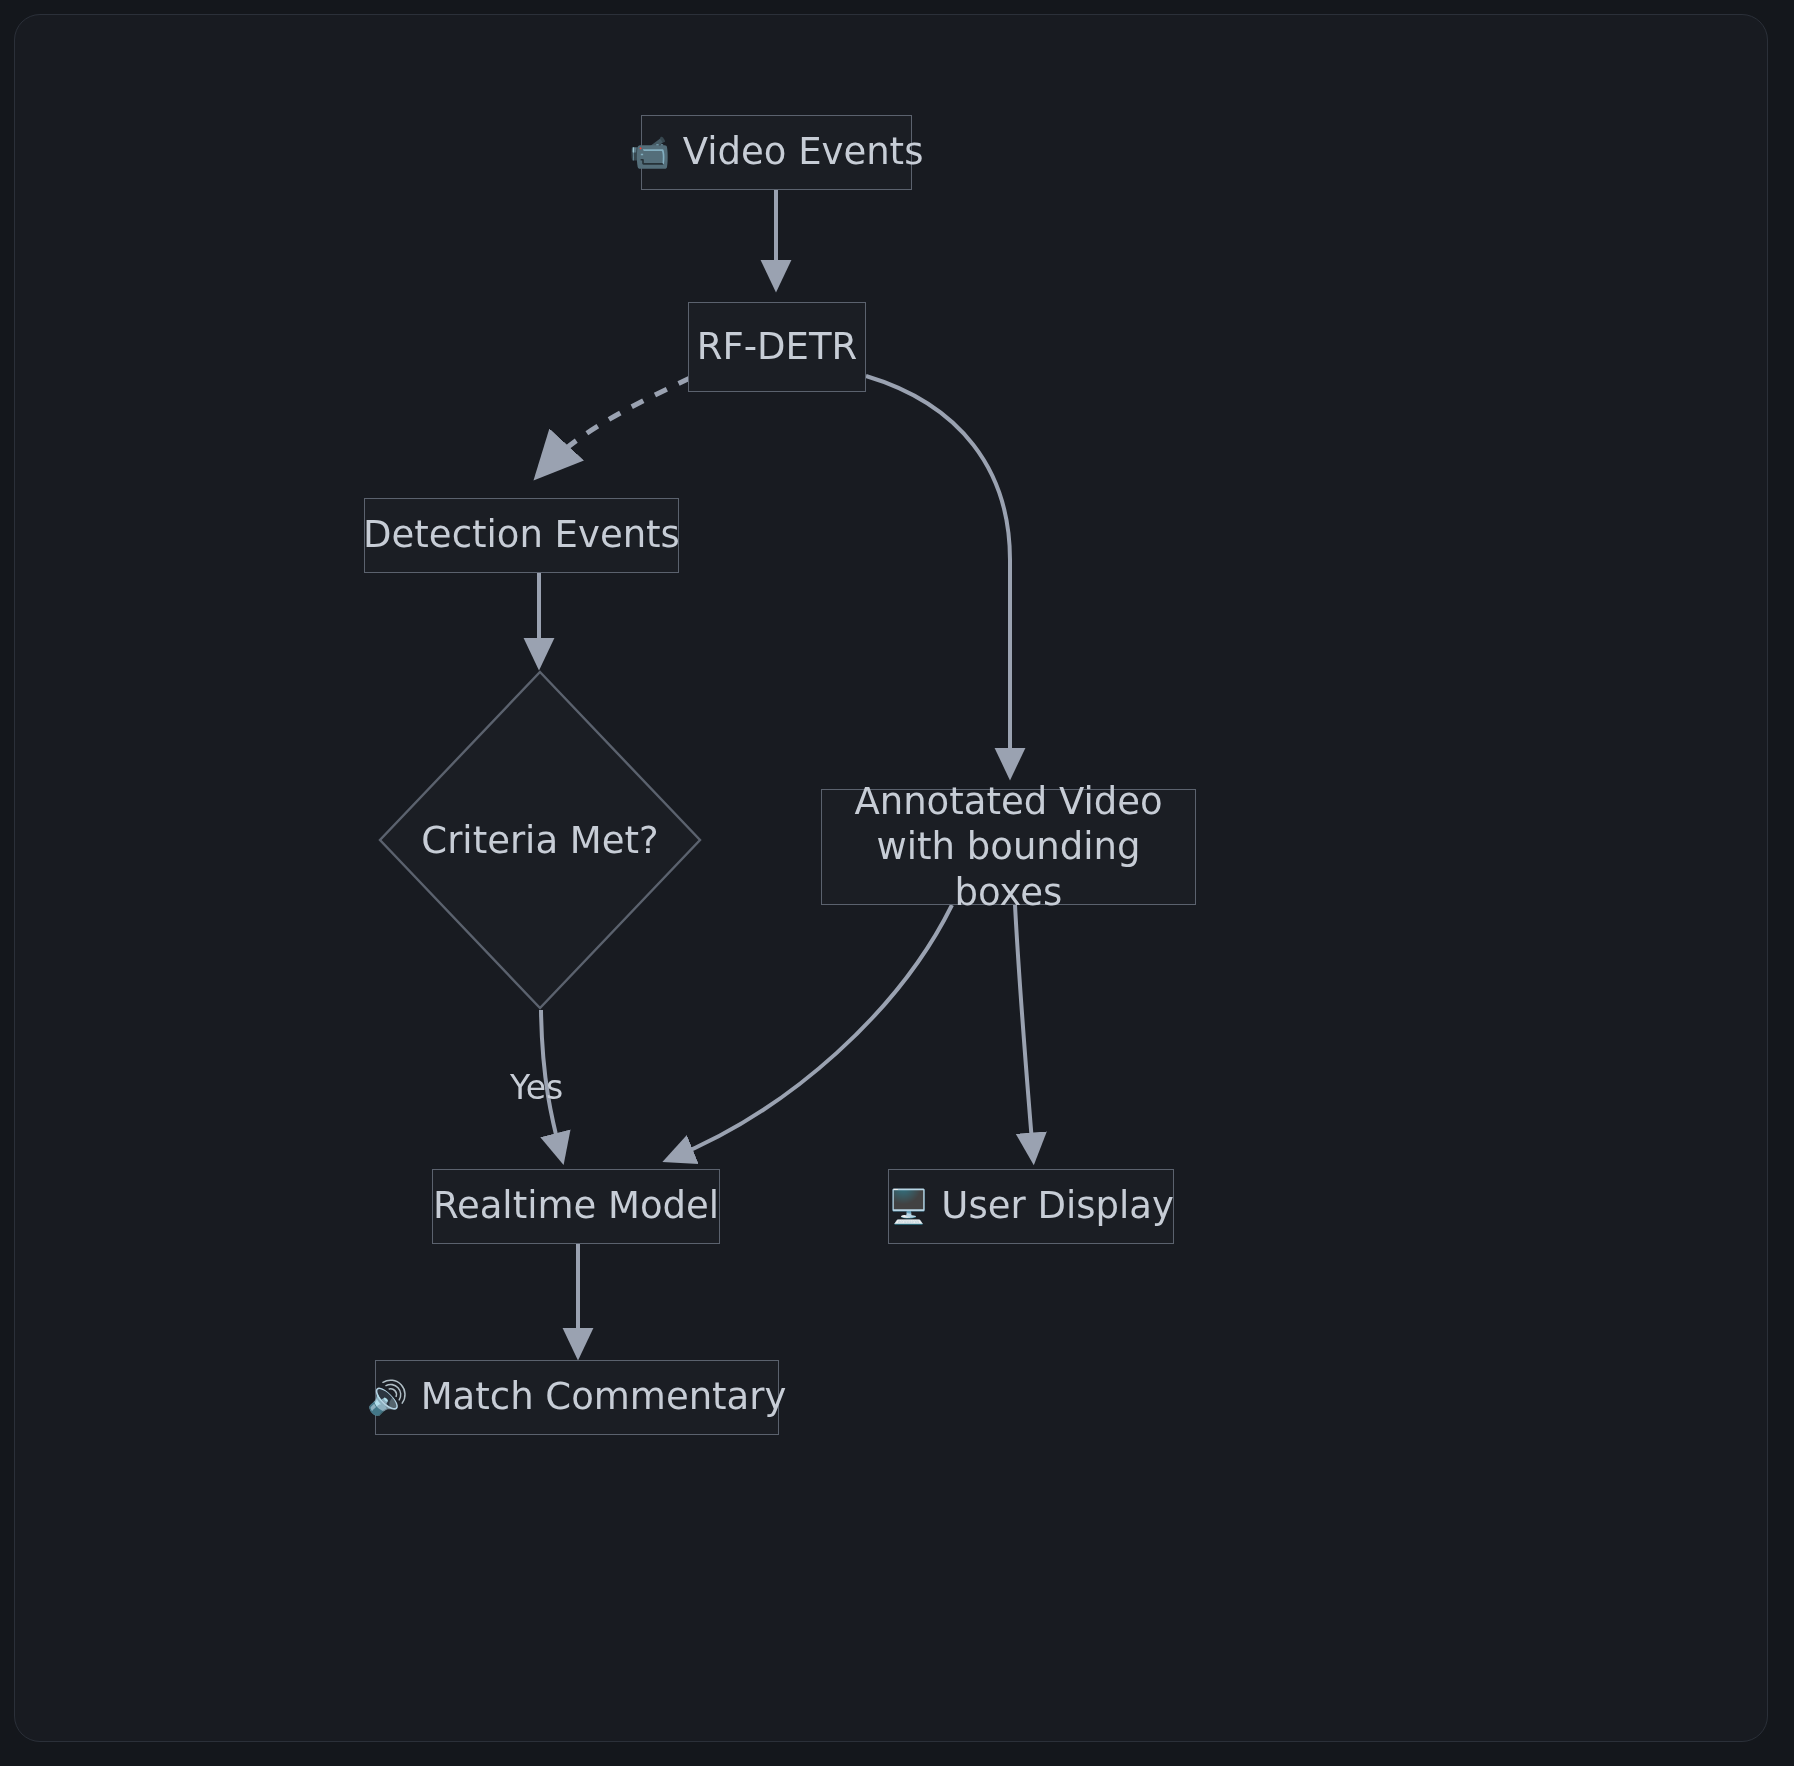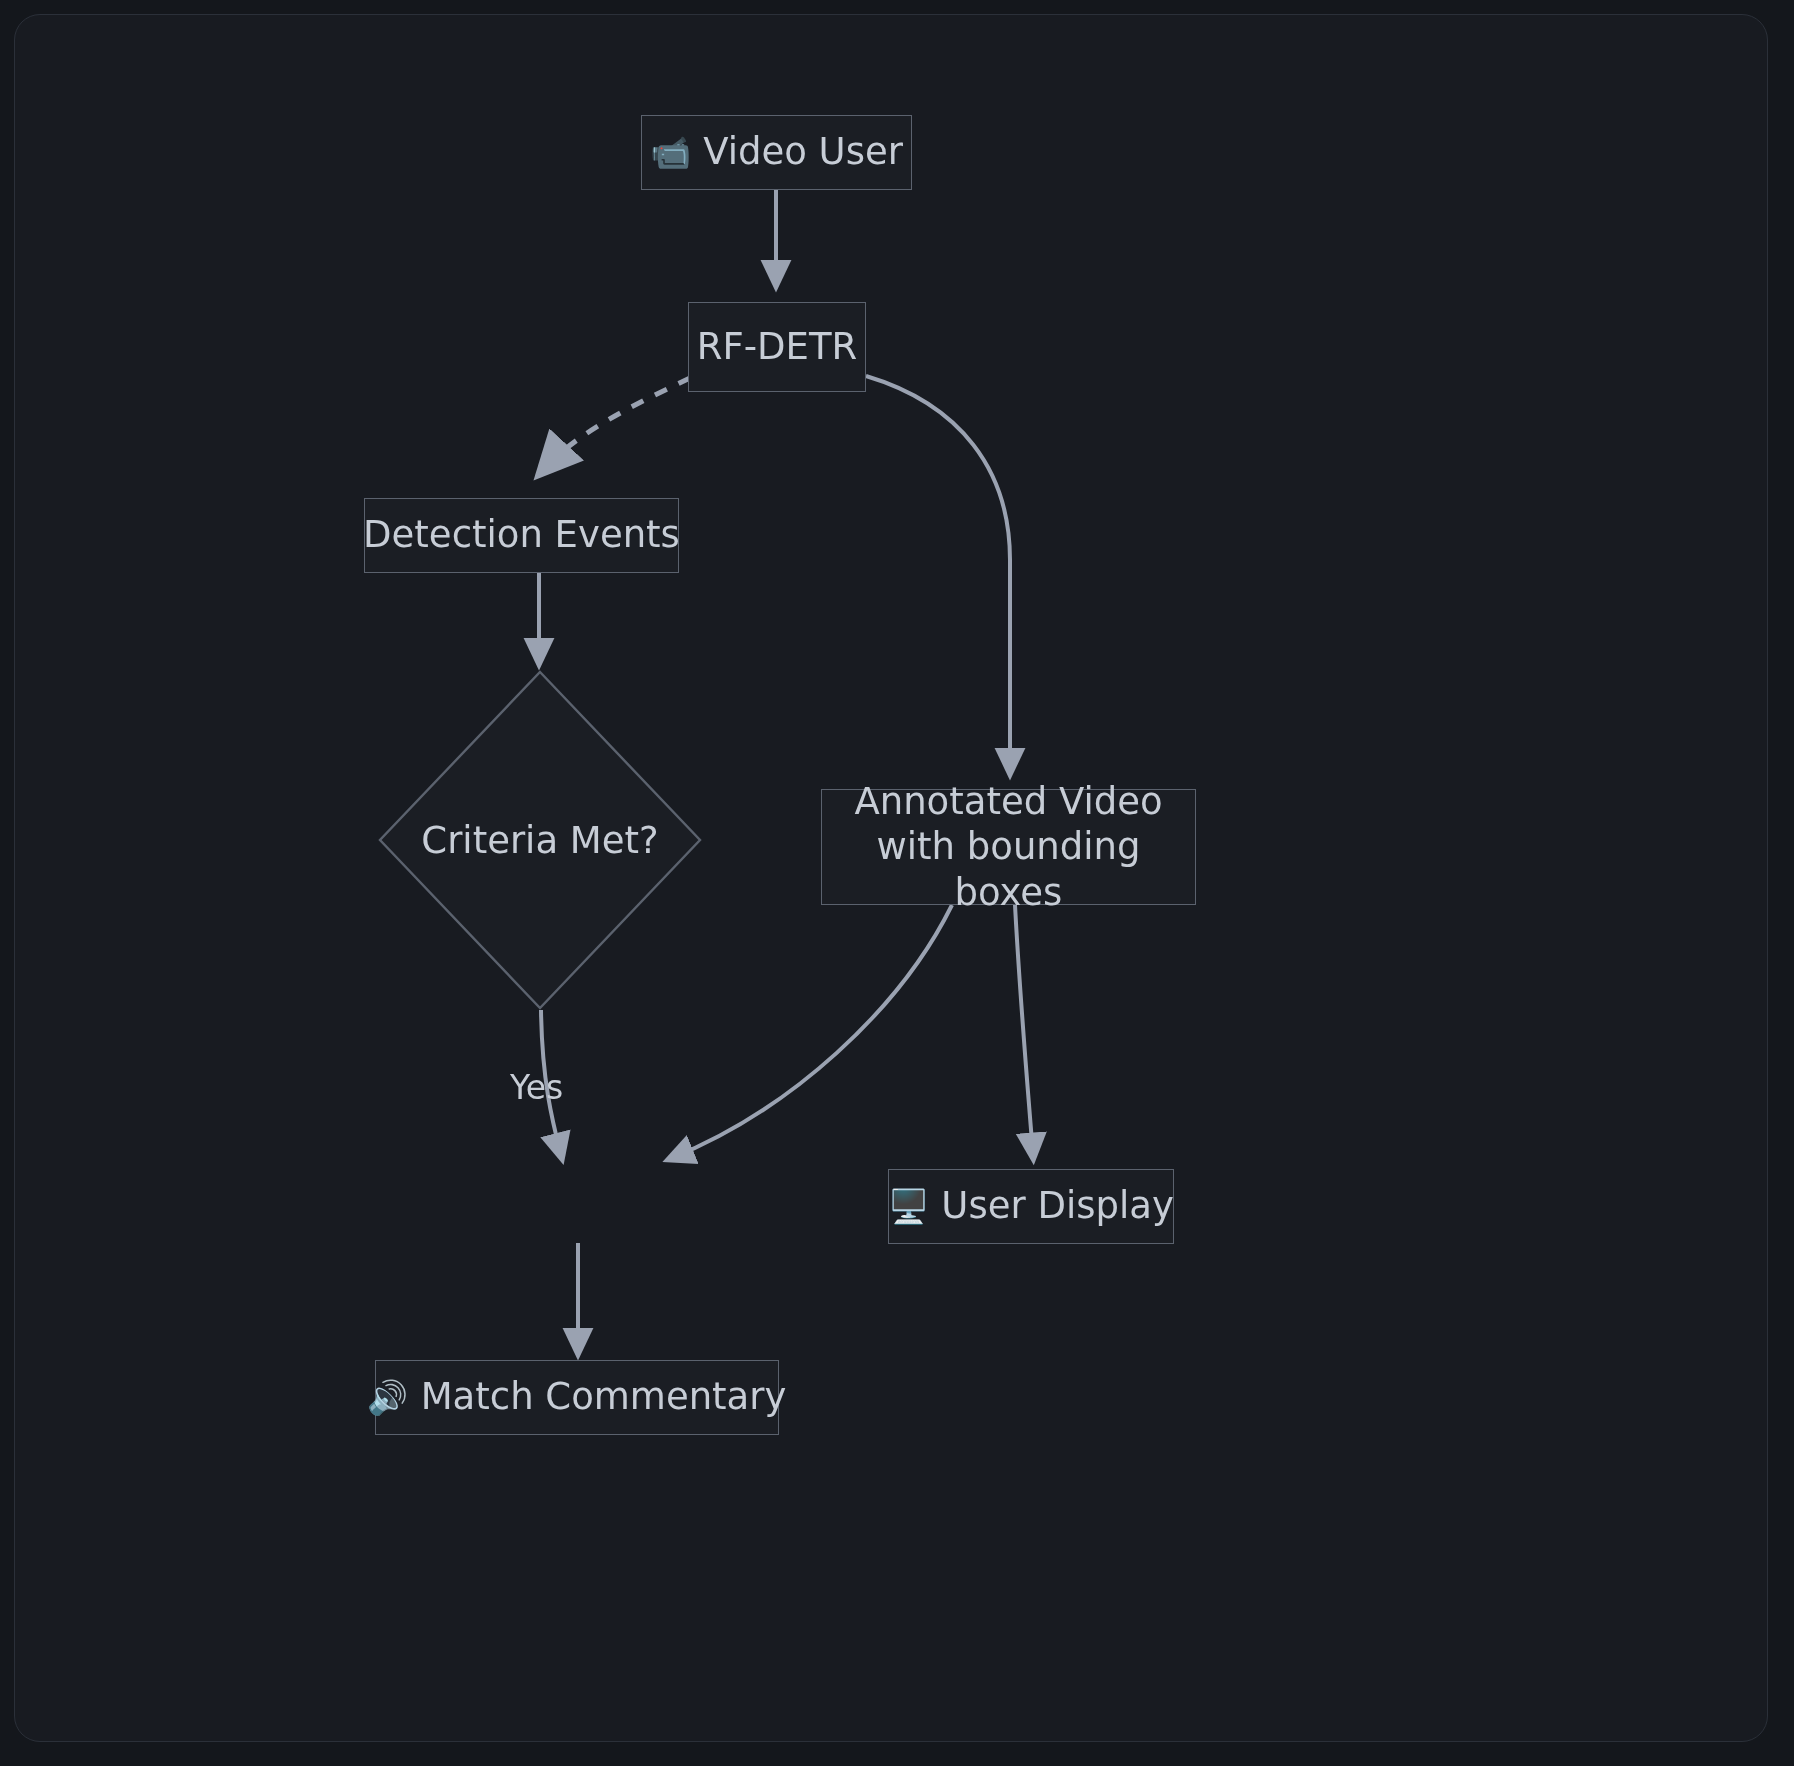--- a/index.html
+++ b/index.html
@@ -130,21 +130,21 @@
     <path d="M 952,905 C 900,1010 790,1110 672,1158" stroke="#9aa2b1" stroke-width="4" fill="none" marker-end="url(#arrowhead)"></path>
 
     <path d="M 1015,905 C 1020,1000 1028,1090 1033,1155" stroke="#9aa2b1" stroke-width="4" fill="none" marker-end="url(#arrowhead)"></path>
 
     <path d="M 578,1243 L 578,1350" stroke="#9aa2b1" stroke-width="4" fill="none" marker-end="url(#arrowhead)"></path>
   </svg>
 
   <div class="node" style="left:641px; top:115px; width:271px; height:75px;">
     <span class="label-row">
       <span class="emoji">📹</span>
-      <span>Video User</span>
+      <span>Video Events</span>
     </span>
   </div>
 
   <div class="node" style="left:688px; top:302px; width:178px; height:90px;">
     <span class="label-row">
       <span>RF-DETR</span>
     </span>
   </div>
 
   <div class="node" style="left:364px; top:498px; width:315px; height:75px;">
@@ -160,20 +160,25 @@
     <div class="diamond-text">
       <span>Criteria Met?</span>
     </div>
   </div>
 
   <div class="node" style="left:821px; top:789px; width:375px; height:116px;align-items:center;">
     <span class="multiline">Annotated Video
 with bounding boxes</span>
   </div>
 
+  <div class="node" style="left:432px; top:1169px; width:288px; height:75px;">
+    <span class="label-row">
+      <span>Realtime Model</span>
+    </span>
+  </div>
 
   <div class="node" style="left:888px; top:1169px; width:286px; height:75px;">
     <span class="label-row">
       <span class="emoji">🖥️</span>
       <span>User Display</span>
     </span>
   </div>
 
   <div class="node" style="left:375px; top:1360px; width:404px; height:75px;">
     <span class="label-row">

